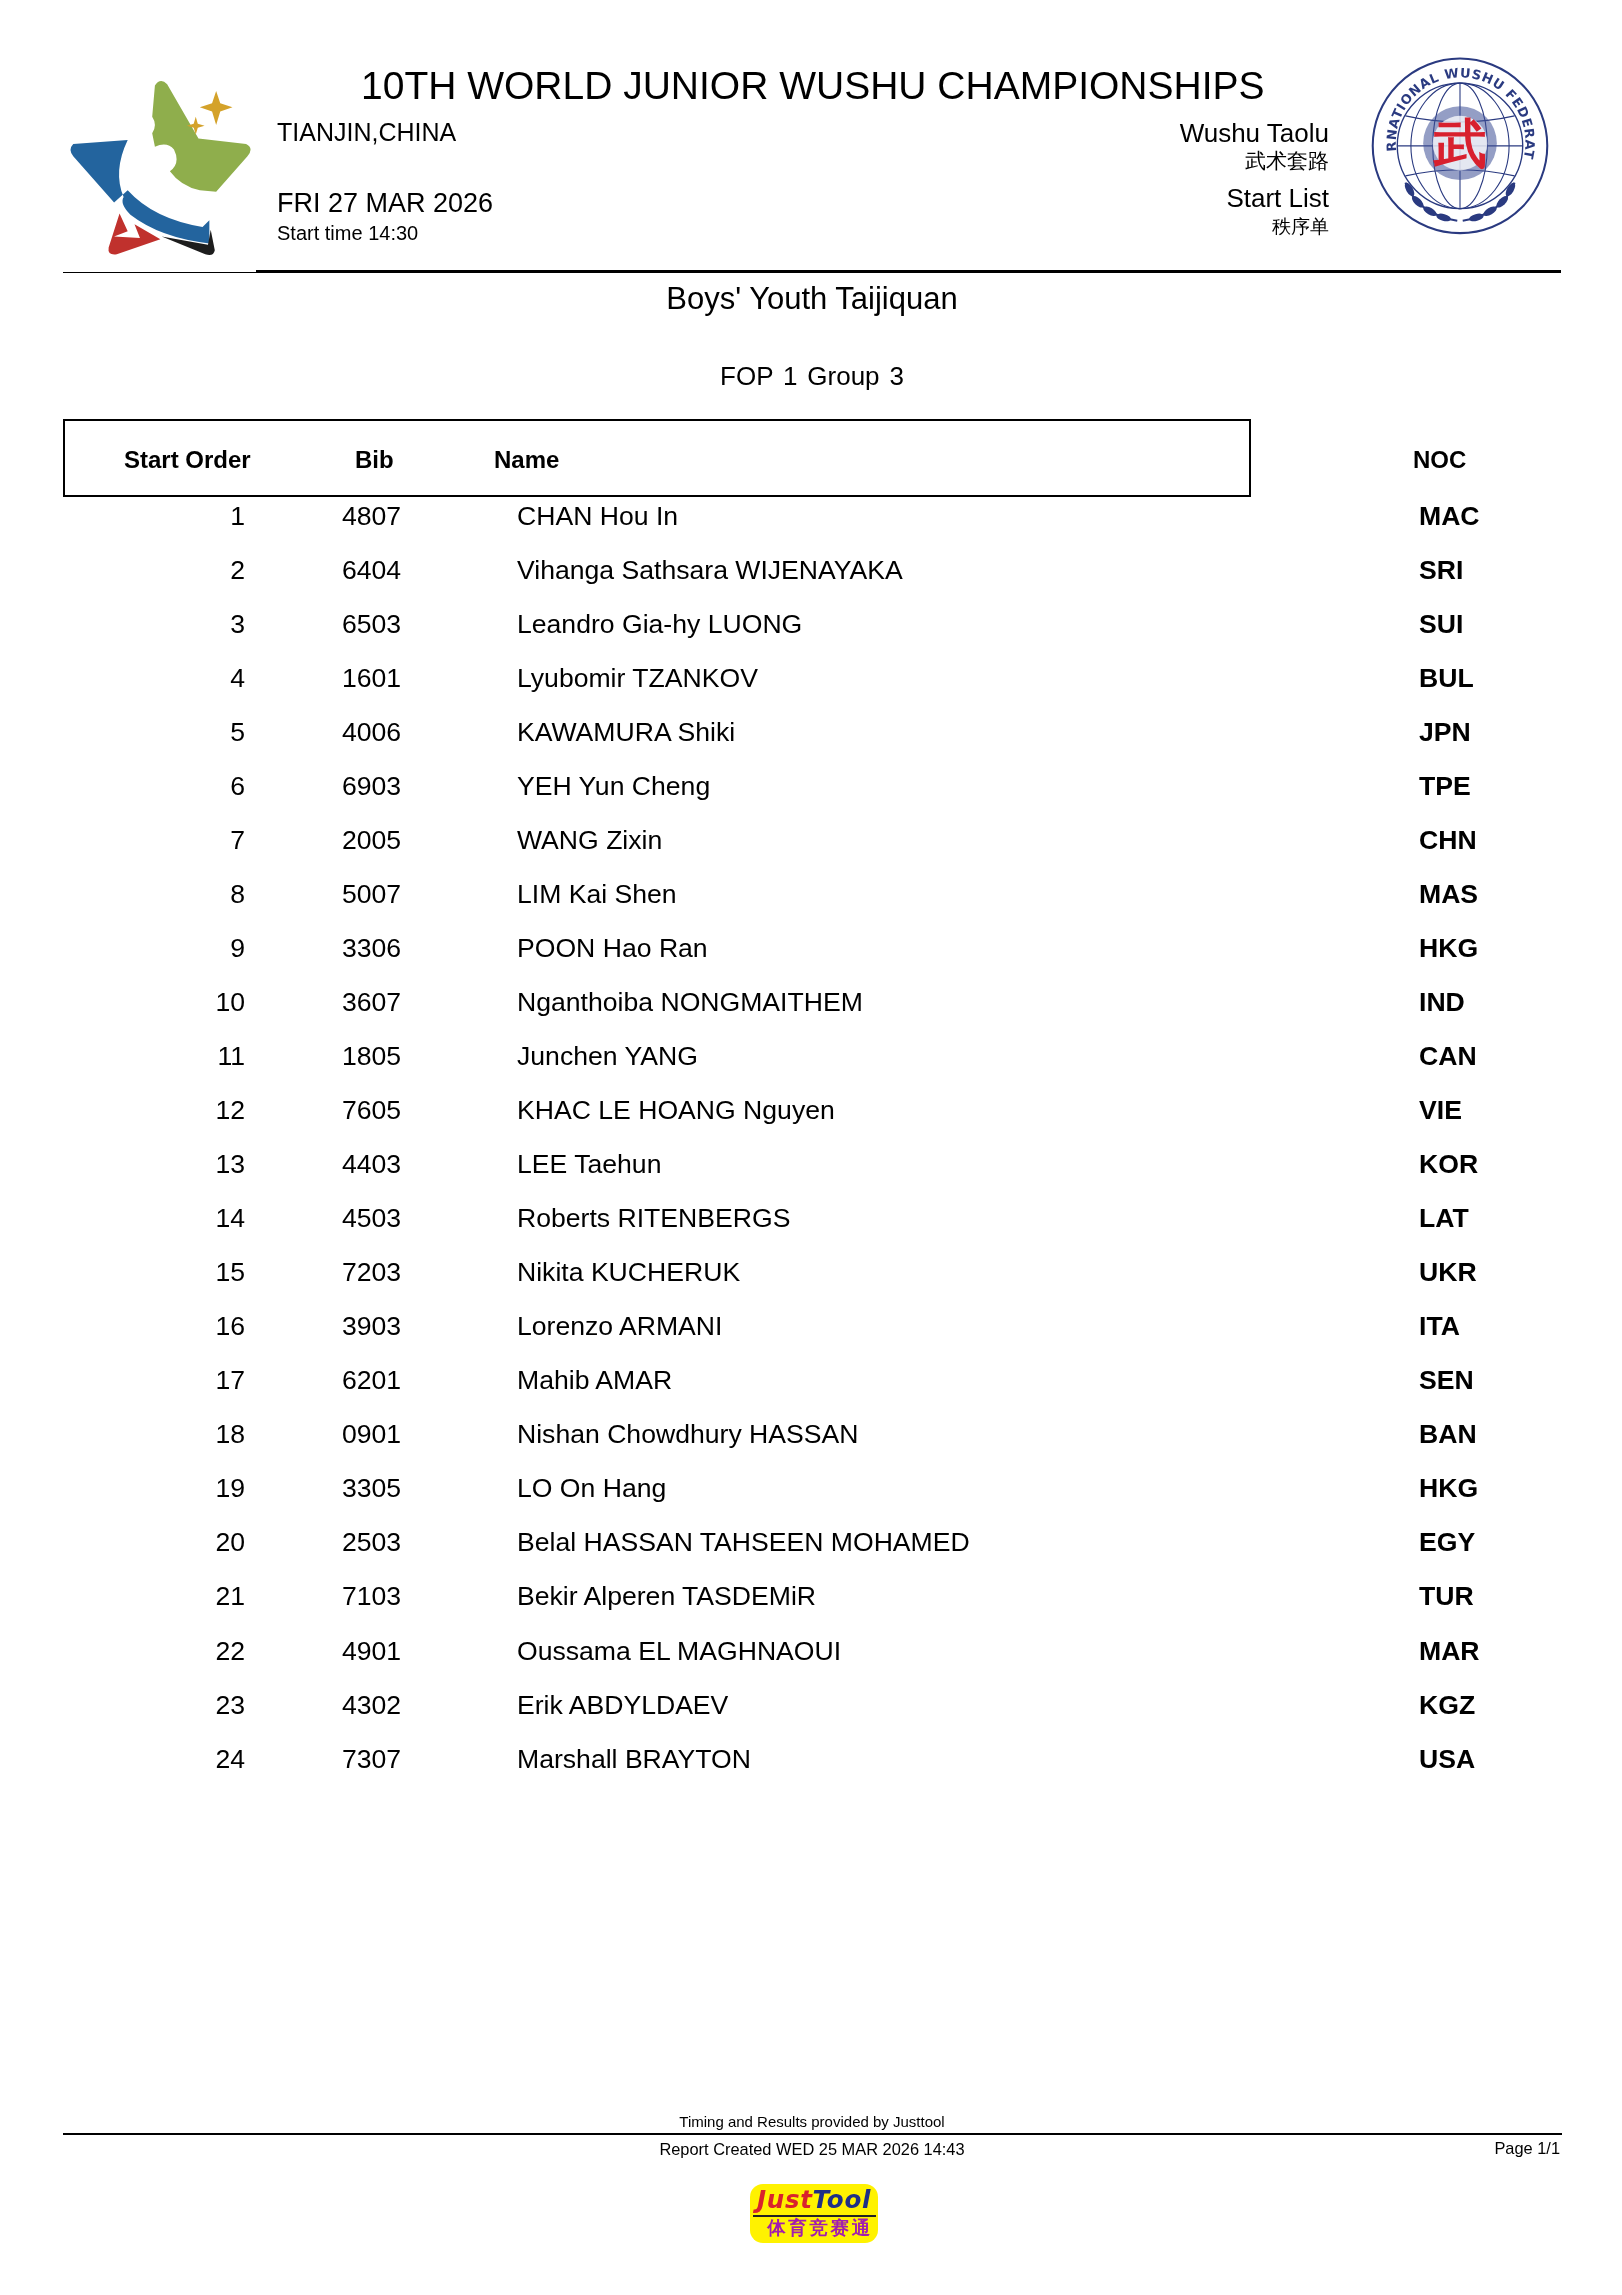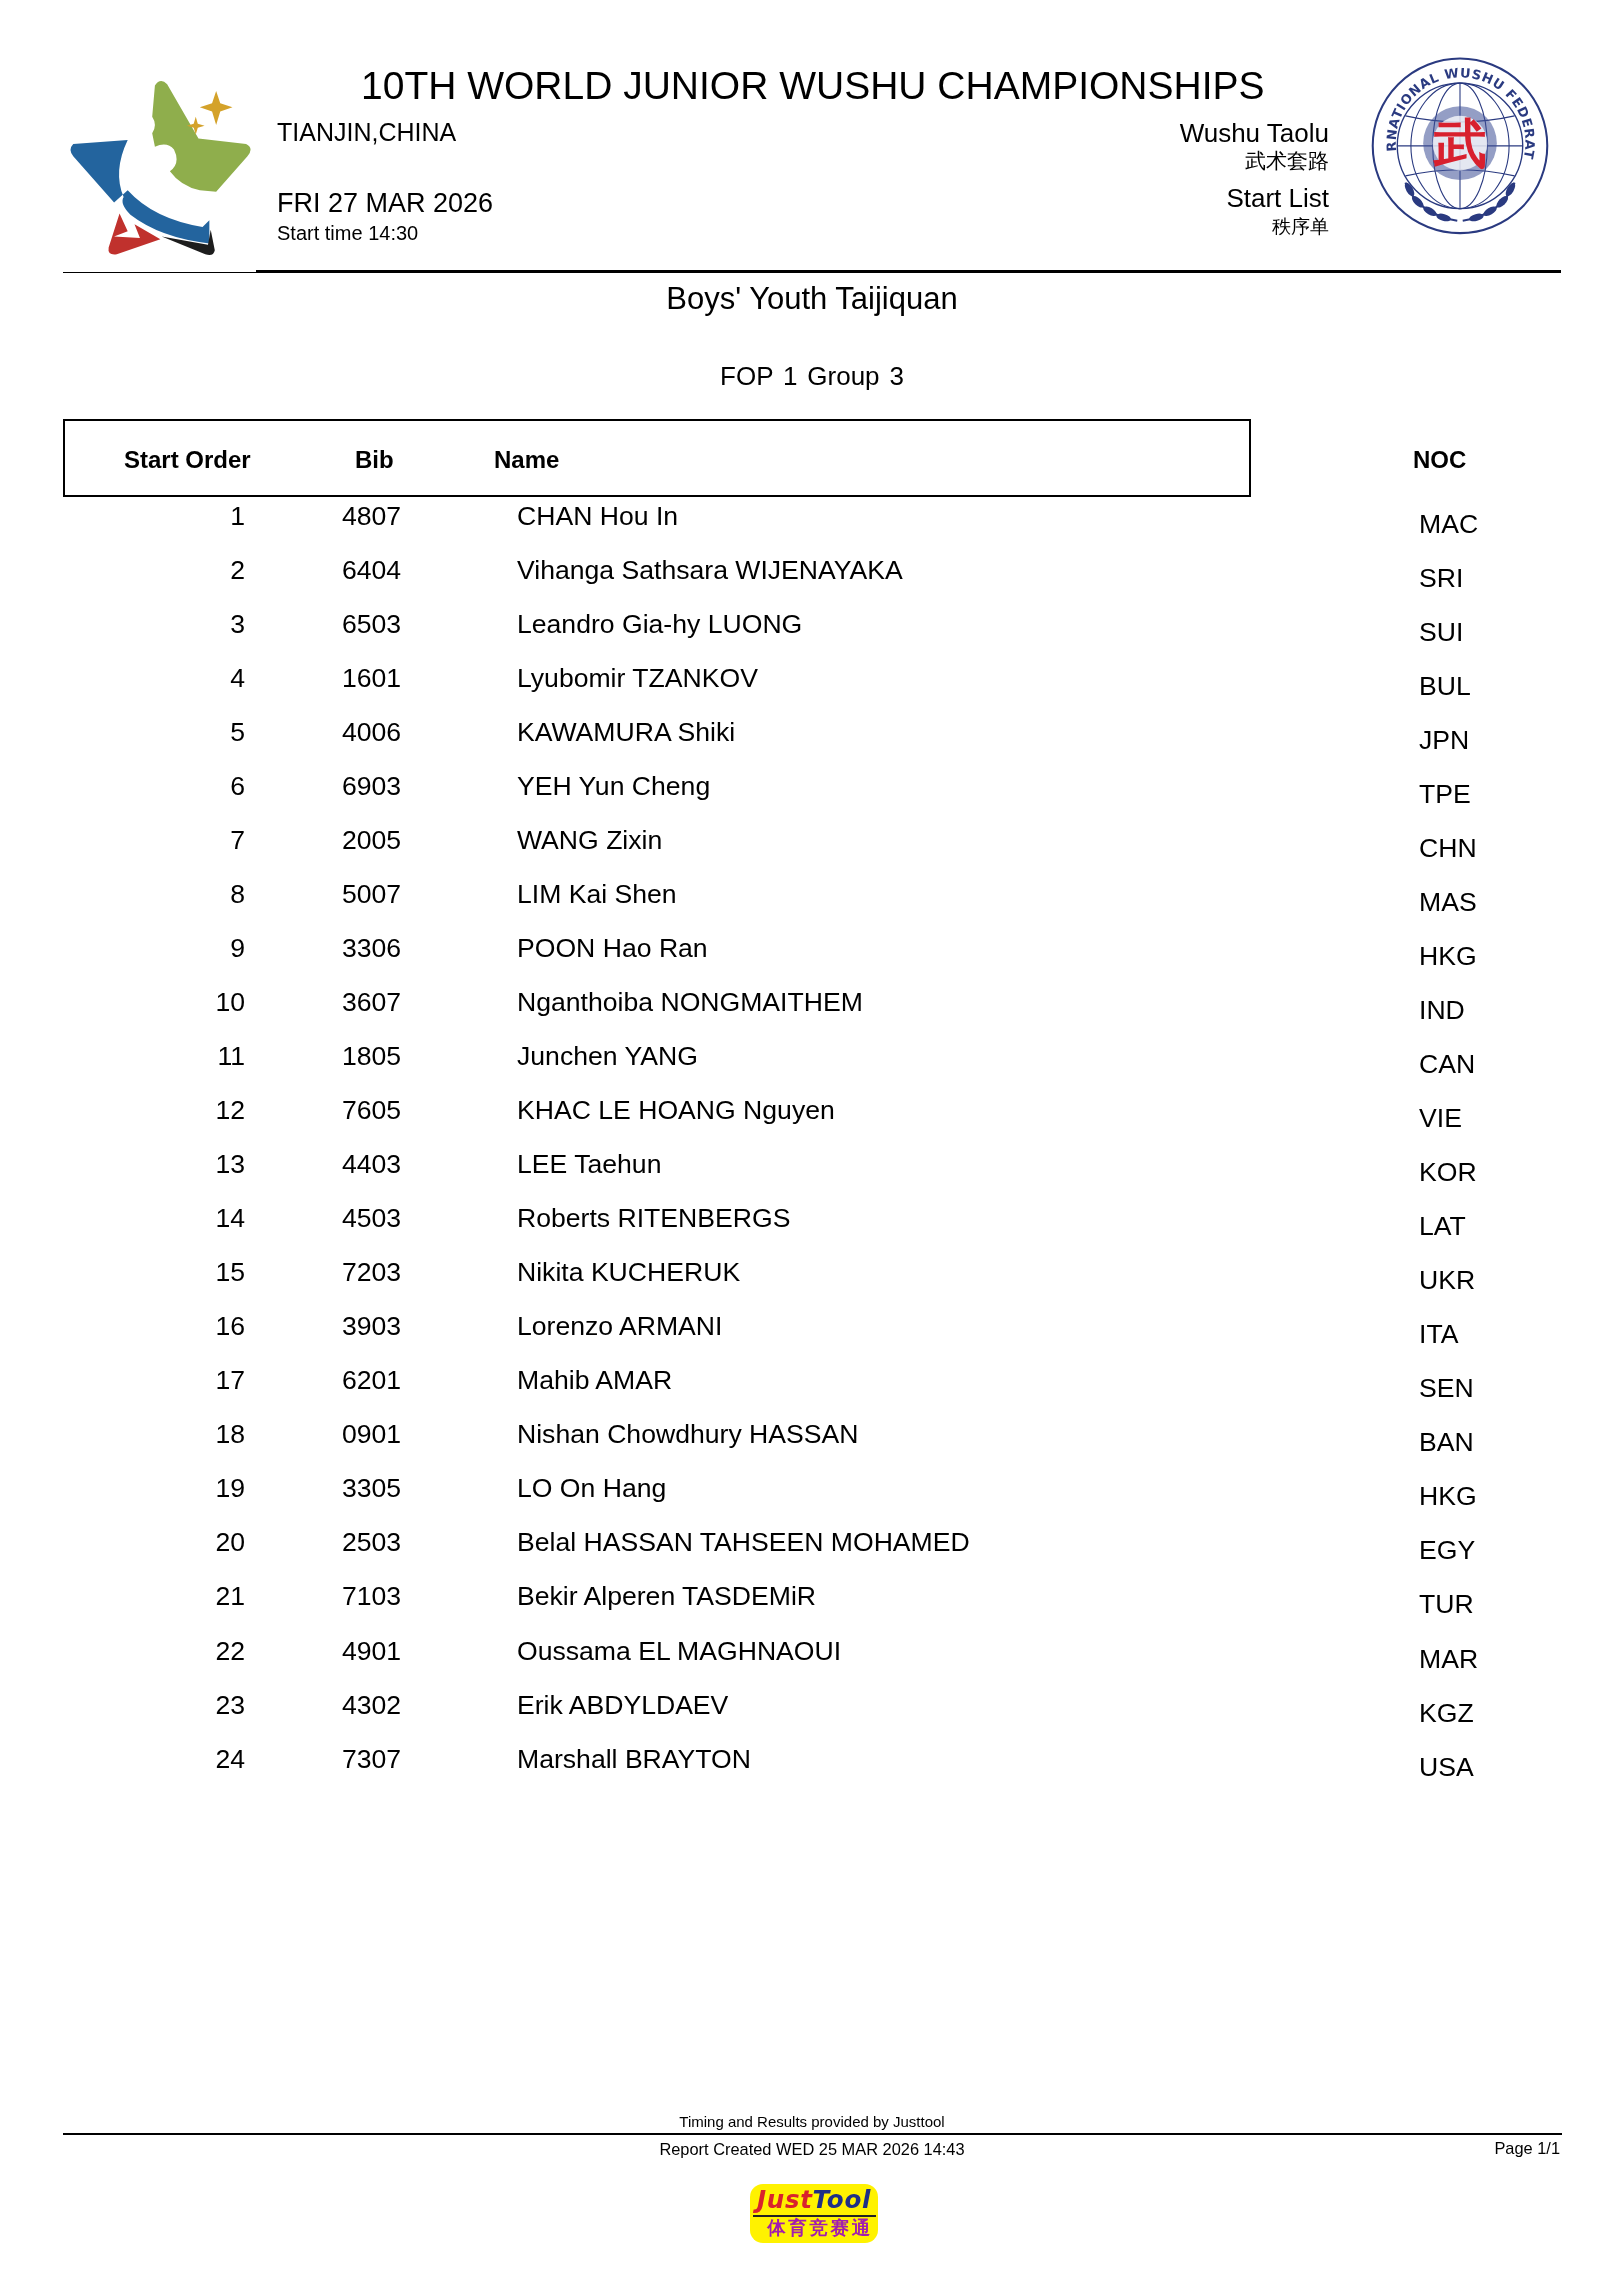--- a/index.html
+++ b/index.html
@@ -38,21 +38,21 @@
   .th-order { left: 59px; }
   .th-bib   { left: 290px; }
   .th-name  { left: 429px; }
   .th-noc   { left: 1348px; }
 
   .rows { position: absolute; left: 0; top: 0; width: 1623px; }
   .row { position: absolute; left: 0; width: 1623px; height: 41px; font-size: 26.6px; line-height: 1; }
   .c-order { position: absolute; right: calc(1623px - 245px); top: 0; text-align: right; }
   .c-bib   { position: absolute; left: 342px; top: 0; }
   .c-name  { position: absolute; left: 493px; top: 0; margin-left: 24px; }
-  .c-noc   { position: absolute; left: 1419px; top: 8px; }
+  .c-noc   { position: absolute; left: 1419px; top: 0; font-weight: bold; }
 
   
   .footer-credit { left: 0; width: 1624px; text-align: center; top: 2114px; font-size: 15px; }
   .footer-line   { position: absolute; left: 63px; top: 2133px; width: 1499px; height: 2px; background: #000; }
   .footer-report { left: 0; width: 1624px; text-align: center; top: 2141px; font-size: 16.4px; }
   .footer-page   { right: 63px; top: 2140px; font-size: 16.4px; }
 
   .justtool {
     position: absolute; left: 750px; top: 2184px; width: 128px; height: 59px;
     background: #fff200; text-align: center; border-radius: 13px;

